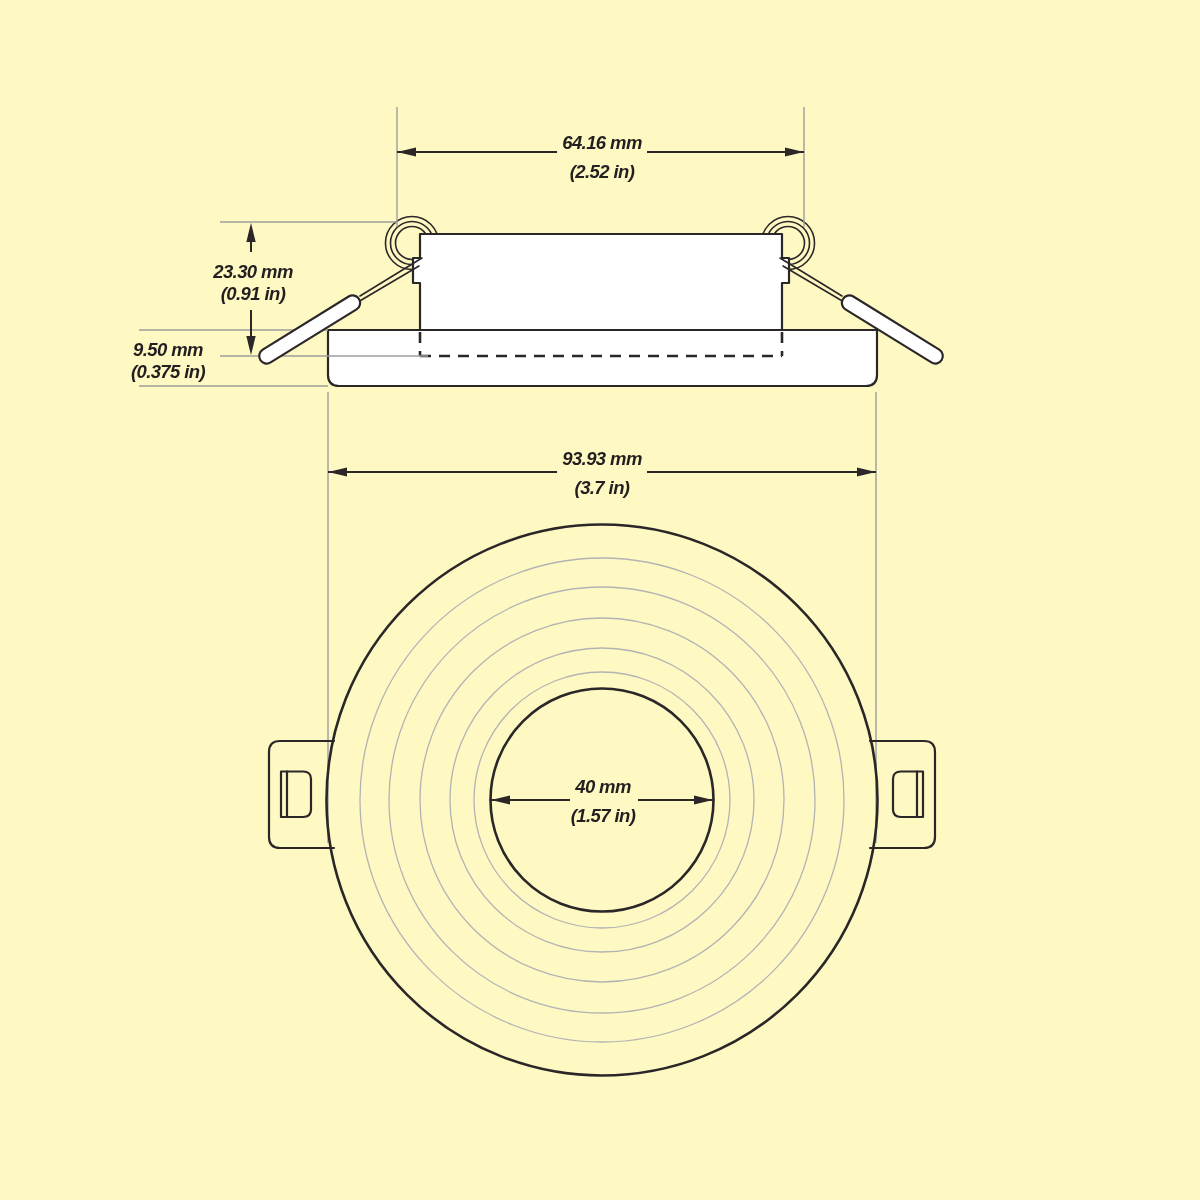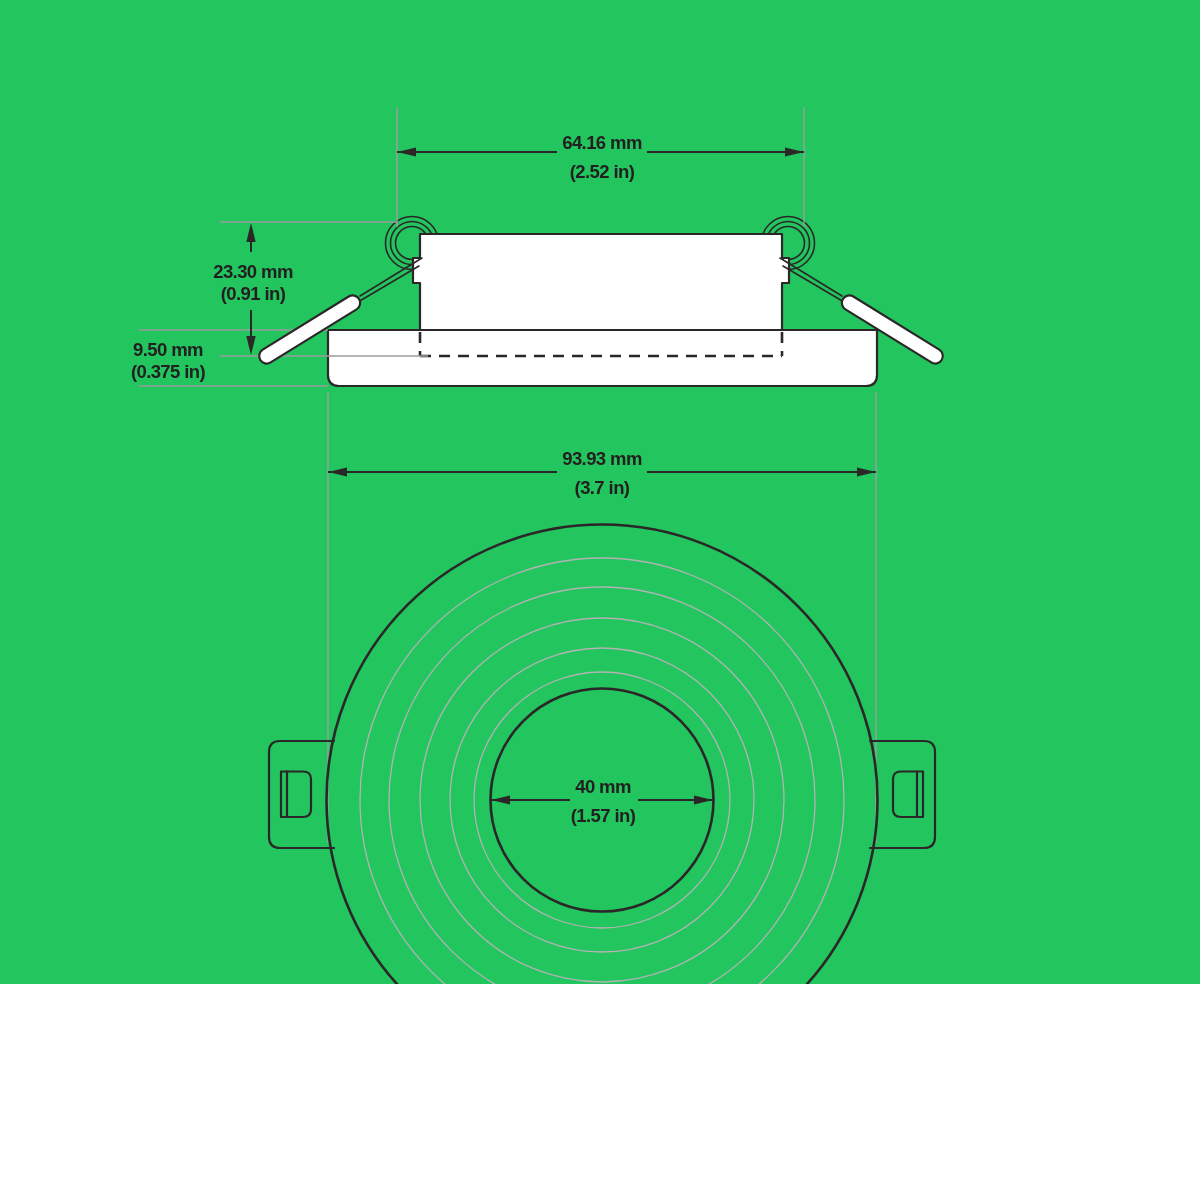--- a/index.html
+++ b/index.html
@@ -1,17 +1,17 @@
 <!DOCTYPE html>
 <html><head>
 <meta charset="utf-8">
 <style>
   html,body{margin:0;padding:0;background:#ffffff;}
-  #stage{position:relative;width:1200px;height:984px;background:#22c55e;overflow:hidden;
-         font-family:"Liberation Sans", sans-serif;}
+  #stage{position:relative;width:1200px;height:1200px;background:#fef9c3;overflow:hidden;
+         font-family:"Liberation Sans", sans-serif;font-style:italic;}
   svg{display:block;}
   .ln   {stroke:#2b2728;stroke-width:2.2;fill:none;stroke-linecap:round;stroke-linejoin:round;}
   .lnf  {stroke:#2b2728;stroke-width:2.2;fill:#ffffff;stroke-linejoin:round;}
   .thin {stroke:#2b2728;stroke-width:1.6;fill:none;stroke-linecap:round;}
   .ext  {stroke:#9d9d9e;stroke-width:1.4;fill:none;}
   .ring {stroke:#b3b3b4;stroke-width:1.3;fill:none;}
   .dark-ring{stroke:#2b2728;stroke-width:2.6;fill:none;}
   .dim  {stroke:#2b2728;stroke-width:2;fill:none;}
   .ah   {fill:#2b2728;stroke:none;}
   .dashed{stroke:#2b2728;stroke-width:2.6;fill:none;stroke-dasharray:11 8;}

